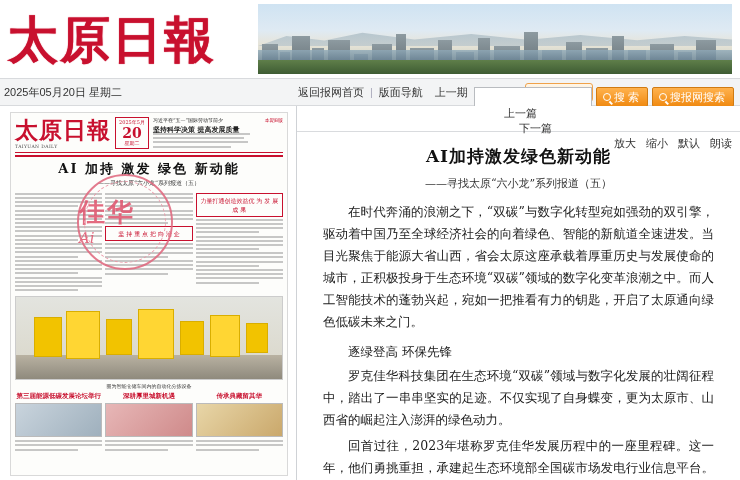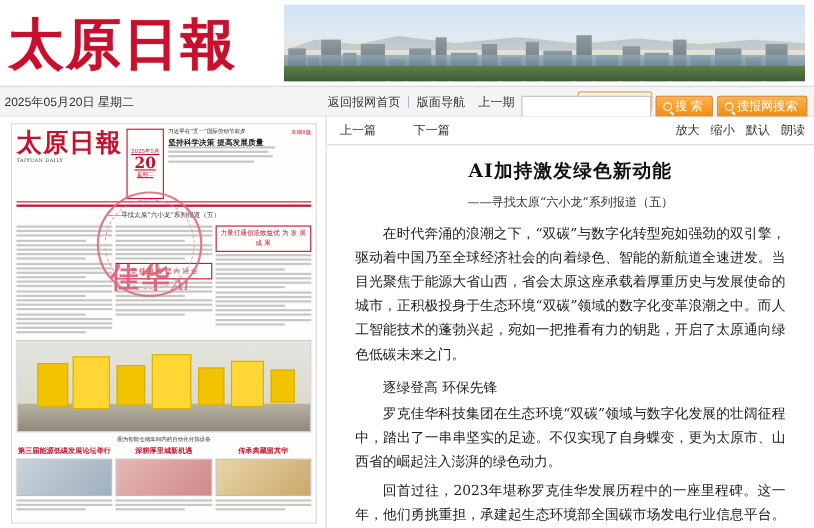--- a/index.html
+++ b/index.html
@@ -161,21 +161,21 @@
   .np-head {
     display:flex; align-items:flex-start; padding: 4px 4px 0 4px; gap:4px;
   }
   .np-logo {
     color:#c8102e; font-weight:bold; font-size:23px; line-height:26px;
     letter-spacing:1px; white-space:nowrap;
   }
   .np-logo-sub { font-size:4.5px; color:#444; letter-spacing:.4px; margin-top:1px;}
   .np-datebox {
     width:34px; border:1px solid #c8102e; text-align:center; color:#c8102e;
-    font-size:5px; line-height:7px; padding:17px 0;text-decoration:underline;
+    font-size:5px; line-height:7px; padding:1px 0;
   }
   .np-datebox .d { font-size:14px; line-height:14px; font-weight:bold; }
   .np-topright { flex:1; font-size:5px; color:#222; line-height:7px; }
   .np-red-strip { color:#c8102e; font-size:5px; }
   .np-rule { height:1px; background:#c8102e; margin:2px 4px; }
   .np-rule2 { height:2px; background:#c8102e; margin:1px 4px 3px 4px; }
 
   .np-headline {
     text-align:center; color:#111; font-weight:bold;
     font-size:13px; letter-spacing:2px; margin:2px 0 1px 0;
@@ -208,39 +208,40 @@
     display:flex; gap:3px; padding:0 4px 4px 4px;
   }
   .np-bt { flex:1; }
   .np-bt .h { color:#c8102e; font-size:6.5px; font-weight:bold; text-align:center; margin-bottom:2px; }
   .np-thumb{height:34px;background:linear-gradient(135deg,#c9d4dd,#9fb0bd);border:1px solid #bbb;}
   .np-thumb.red{background:linear-gradient(135deg,#e7b7b7,#cf8a8a);}
   .np-thumb.warm{background:linear-gradient(135deg,#e8d6a8,#caa86b);}
 
   
   .stamp {
-    position:absolute; left:88px; top:68px;
+    position:absolute; left:77px; top:68px;
     width: 96px; height: 96px; border-radius: 50%;
     border: 2px solid #e06a80;
     color:#e0566f;
-    display:flex; flex-direction:row; align-items:flex-end; justify-content:center;
+    display:flex; flex-direction:column; align-items:flex-start; justify-content:center;
     opacity:.88;
     font-family:"DejaVu Serif", serif;
   }
   .stamp .sn { font-size: 26px; font-weight:bold; letter-spacing:2px; line-height:30px; }
   .stamp .sa { font-size: 15px; font-style: italic; margin-top:2px; }
   .stamp::before{
     content:""; position:absolute; inset:5px; border:1px dashed #eb93a4; border-radius:50%;
   }
 
   
   .art-toolbar {
     height: 26px; border-bottom: 1px solid #d9dbde;
     display:flex; align-items:center; font-size:11px; color:#333;
     padding: 0 8px;
+    flex-direction: column;
   }
   .art-toolbar .prev { margin-left: 4px; }
   .art-toolbar .next { margin-left: 34px; }
   .art-toolbar .right-group {
     margin-left:auto; display:flex; align-items:center; gap:10px; color:#333;
   }
   .art-toolbar .right-group span { white-space:nowrap; }
   .art-body {
     padding: 12px 26px 0 26px;
     height: 348px;
@@ -351,20 +352,21 @@
               <div class="tl" style="width:84%"></div>
             <div class="tl" style="width:88%"></div>
               <div class="tl s"></div>
           </div>
           <div class="np-red-strip">本期8版</div>
         </div>
 
         <div class="np-rule"></div>
         <div class="np-rule2"></div>
 
+        <div class="np-headline">AI 加持 激发 绿色 新动能</div>
         <div class="np-subhead">——寻找太原“六小龙”系列报道（五）</div>
 
         <div class="np-cols">
           <div class="np-col">
             <div class="np-text-lines">
               <div class="tl"></div>
                 <div class="tl"></div>
                 <div class="tl"></div>
                 <div class="tl s"></div>
               <div class="tl"></div>

